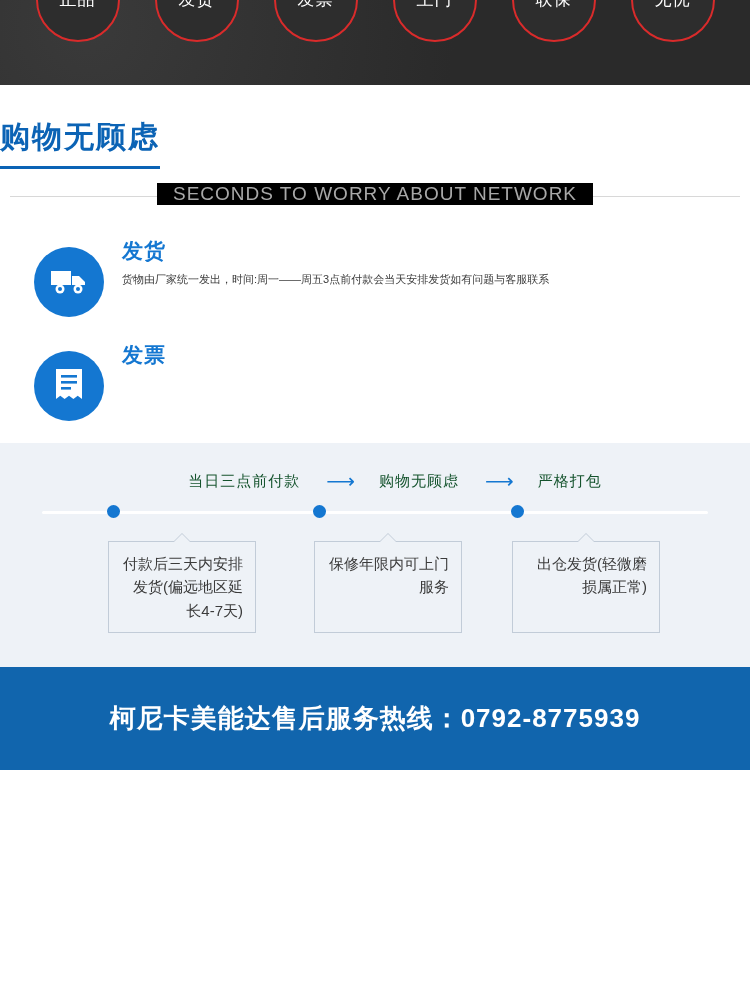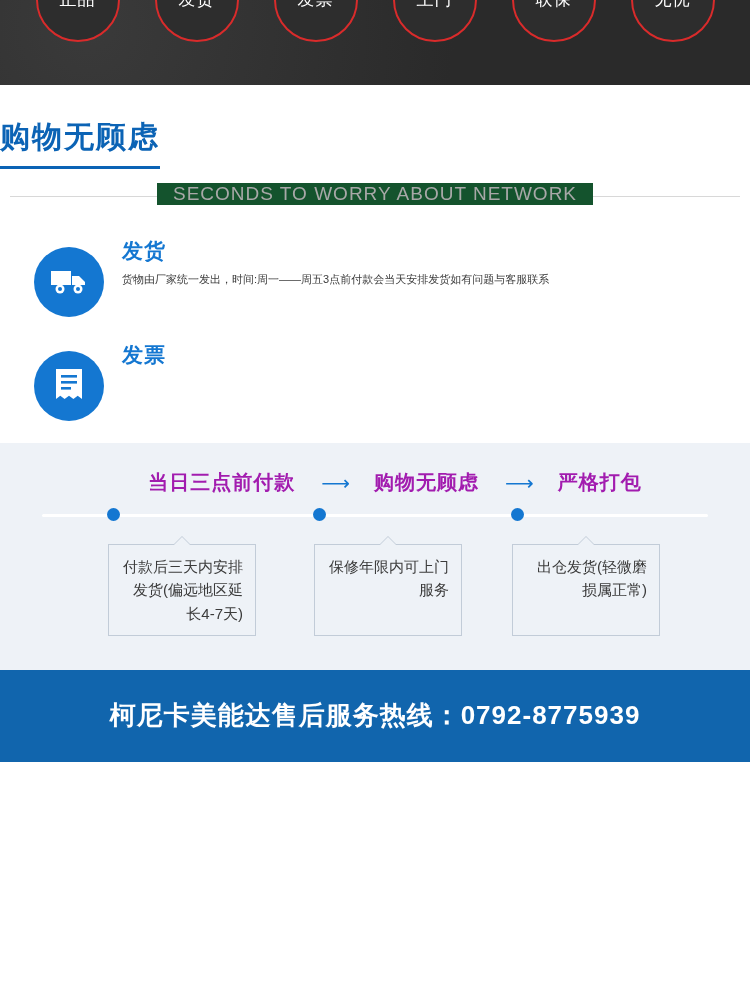--- a/index.html
+++ b/index.html
@@ -73,21 +73,21 @@
     position: absolute;
     top: 13px;
     left: 10px;
     right: 10px;
     height: 1px;
     background: #d8d8d8;
   }
   .sub-title {
     position: relative;
     display: inline-block;
-    background: #14532d;
+    background: #000000;
     padding: 0 16px;
     color: #a8a8a8;
     font-size: 19px;
     letter-spacing: 1px;
   }
 
   
   .info-list {
     padding: 26px 34px 0 34px;
   }
@@ -128,23 +128,23 @@
     background: #eef2f7;
     padding: 26px 36px 34px 36px;
   }
   .flow-labels {
     display: flex;
     align-items: center;
     justify-content: center;
     margin-bottom: 12px;
   }
   .flow-label {
-    color: #a21caf;
-    font-size: 20px;
-    font-weight: bold;
+    color: #14532d;
+    font-size: 15px;
+    font-weight: normal;
     letter-spacing: 1px;
   }
   .flow-arrow {
     color: #1477d1;
     font-size: 20px;
     margin: 0 26px;
     letter-spacing: -2px;
   }
   .flow-label.l1 { margin-left: 40px; }
   .flow-track {
@@ -209,21 +209,21 @@
     border-right: 8px solid transparent;
     border-bottom: 8px solid #eef2f7;
   }
   .flow-card.c1 { margin-left: 72px; }
   .flow-card.c2 { margin-left: 50px; }
   .flow-card.c3 { margin-left: 58px; }
 
   
   .hotline {
     background: #1165ad;
-    height: 92px;
+    height: 103px;
     display: flex;
     align-items: center;
     justify-content: center;
     color: #ffffff;
     font-size: 26px;
     font-weight: bold;
     letter-spacing: 1px;
   }
 </style>
 </head>

